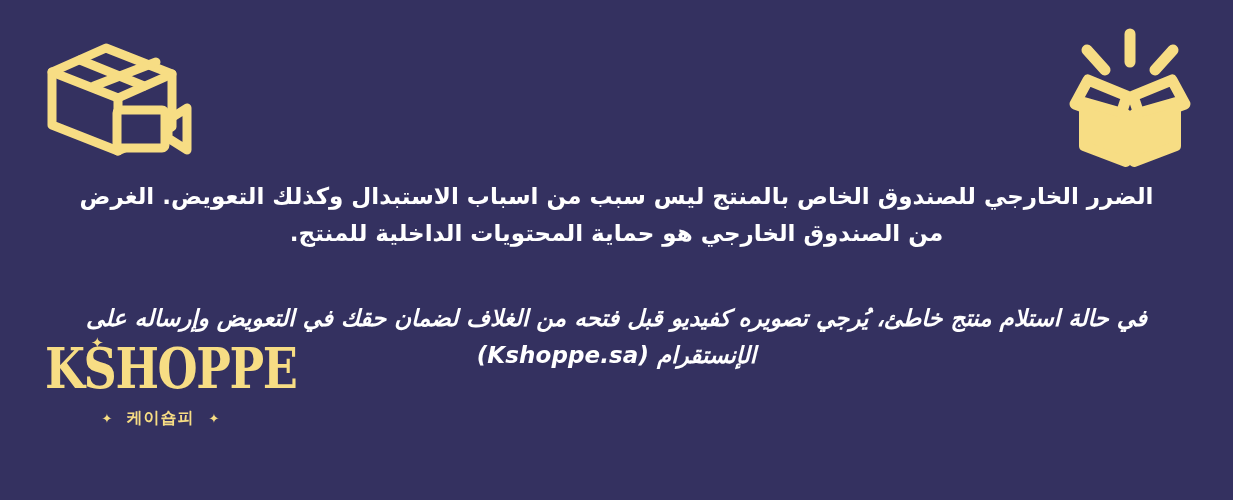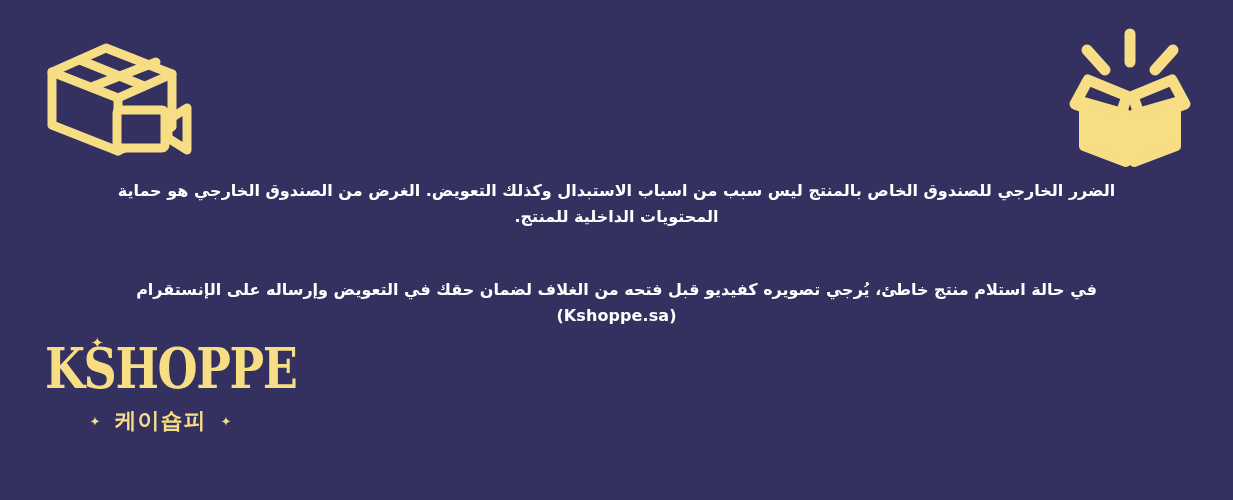--- a/index.html
+++ b/index.html
@@ -41,31 +41,32 @@
   .copy {
     position: absolute;
     left: 78px;
     right: 78px;
     top: 178px;
     direction: rtl;
     text-align: center;
   }
   .para {
     color: #ffffff;
-    font-size: 16px;
+    font-size: 23px;
     font-weight: 700;
     line-height: 1.62;
     letter-spacing: 0.1px;
     margin: 0;
     text-align: center;
     direction: rtl;
     unicode-bidi: isolate;
   }
   .para.second {
     margin-top: 47px;
+    font-style: italic;
   }
 
   
   .logo {
     position: absolute;
     left: 45px;
     top: 340px;
     width: 250px;
     height: 110px;
   }
@@ -95,21 +96,21 @@
     left: 8px;
     top: 70px;
     width: 215px;
     display: flex;
     align-items: center;
     justify-content: center;
     gap: 14px;
   }
   .logo-sub-text {
     color: #f7dd84;
-    font-size: 22px;
+    font-size: 16px;
     font-weight: 600;
     letter-spacing: 1px;
     white-space: nowrap;
     line-height: 1;
   }
   .logo-sub-star {
     color: #f7dd84;
     font-size: 13px;
     line-height: 1;
   }

